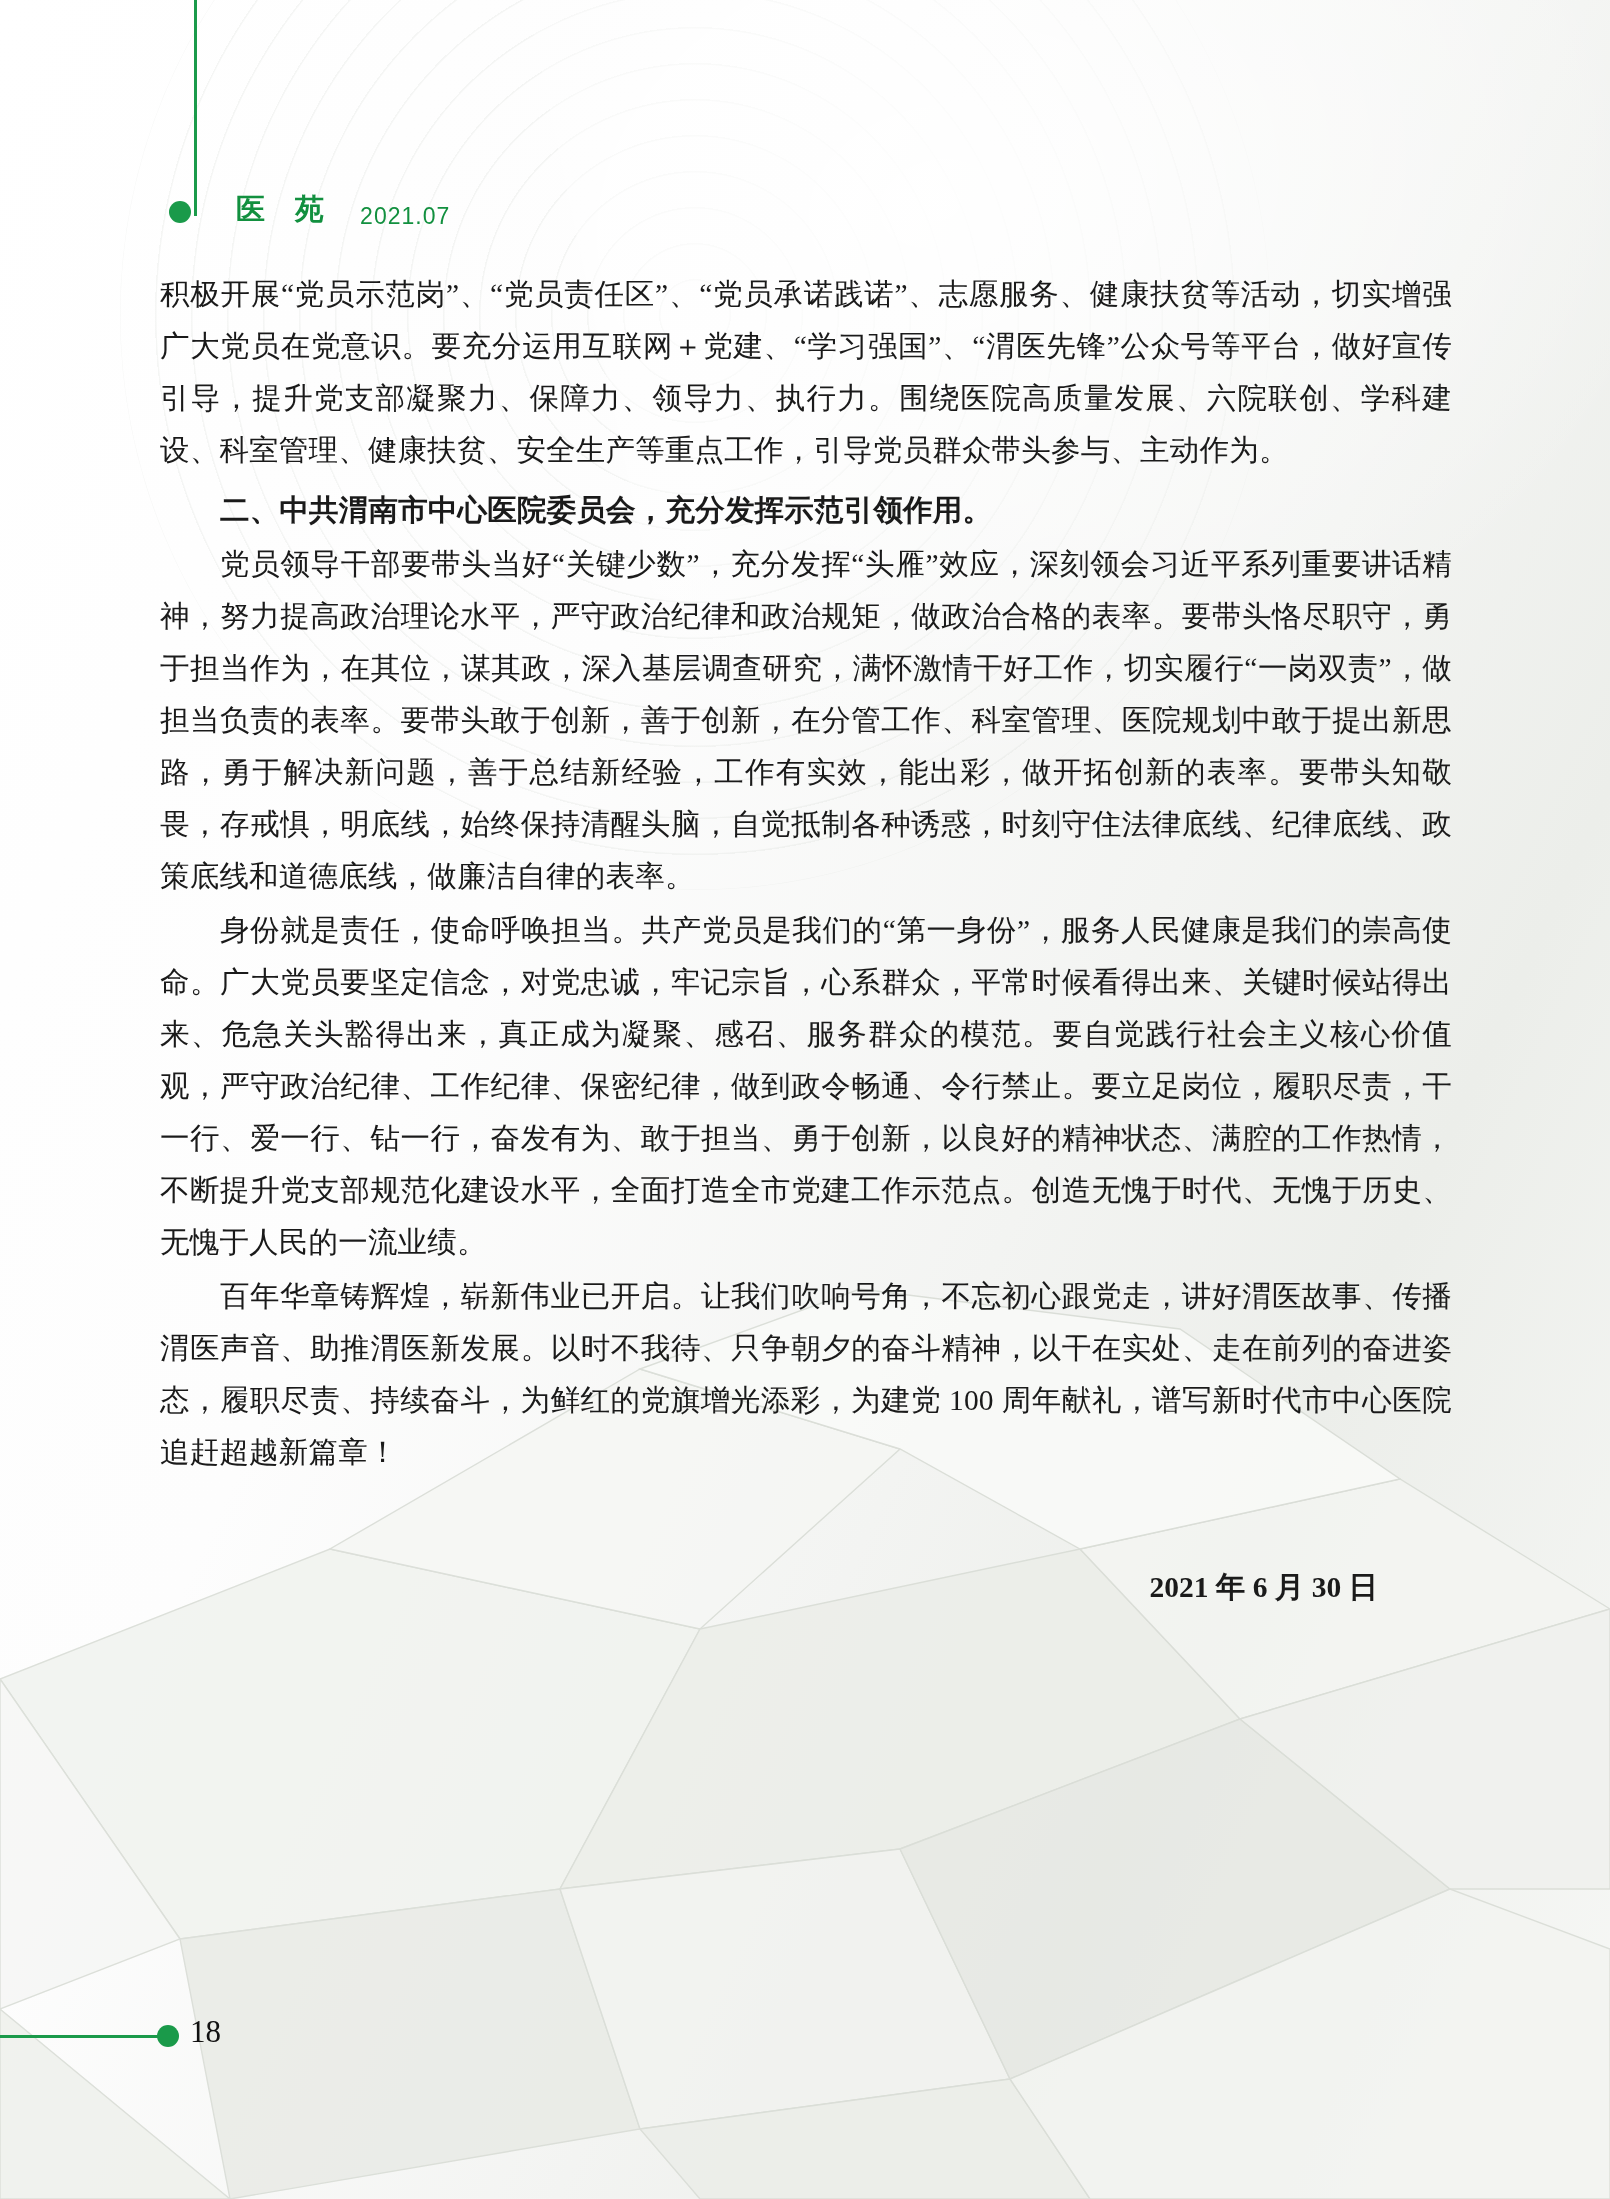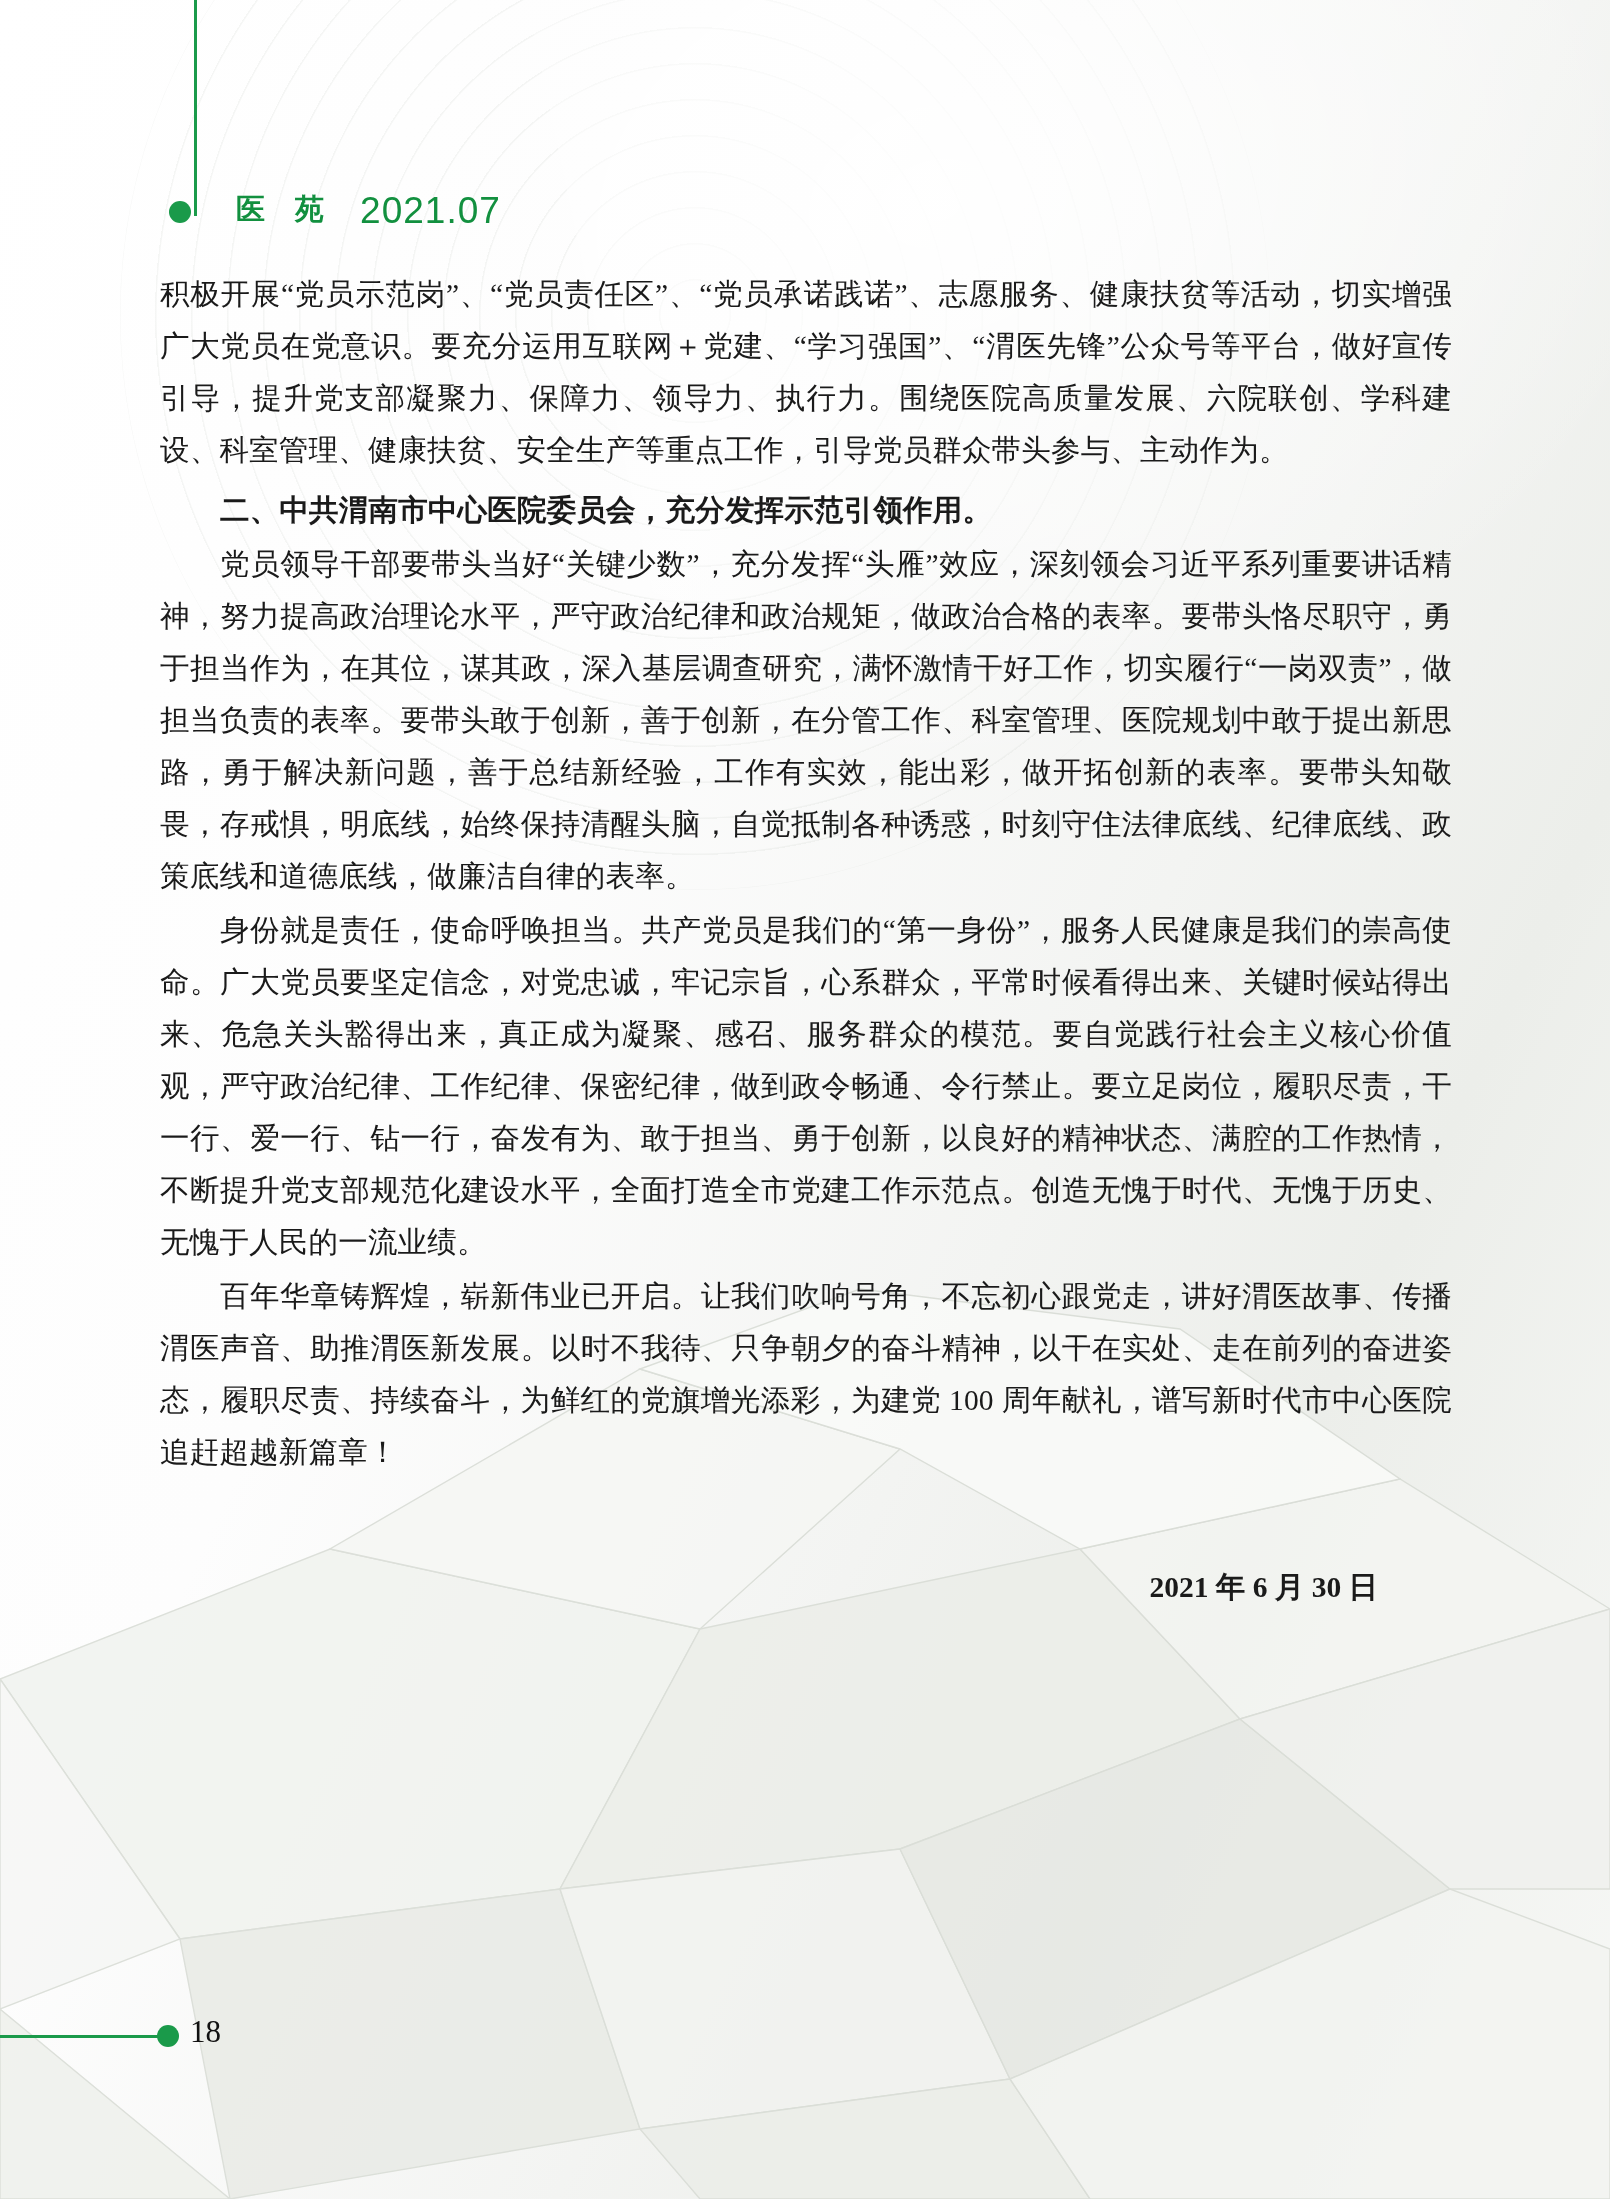--- a/index.html
+++ b/index.html
@@ -92,33 +92,33 @@
     border-radius: 50%;
     background: #1a9a4a;
   }
 
   
   .header {
     position: absolute;
     left: 236px;
     top: 190px;
     display: flex;
-    align-items: flex-start;
+    align-items: flex-end;
     gap: 26px;
   }
   .header-title {
     font-family: "DejaVu Serif", "Liberation Serif", serif;
     font-size: 29px;
     letter-spacing: 10px;
     color: #12903f;
     font-weight: 700;
   }
   .header-date {
     font-family: "Liberation Sans", sans-serif;
-    font-size: 37px;
+    font-size: 23px;
     color: #12903f;
     letter-spacing: 1px;
   }
 
   
   .content {
     position: absolute;
     left: 160px;
     top: 268px;
     width: 1292px;

